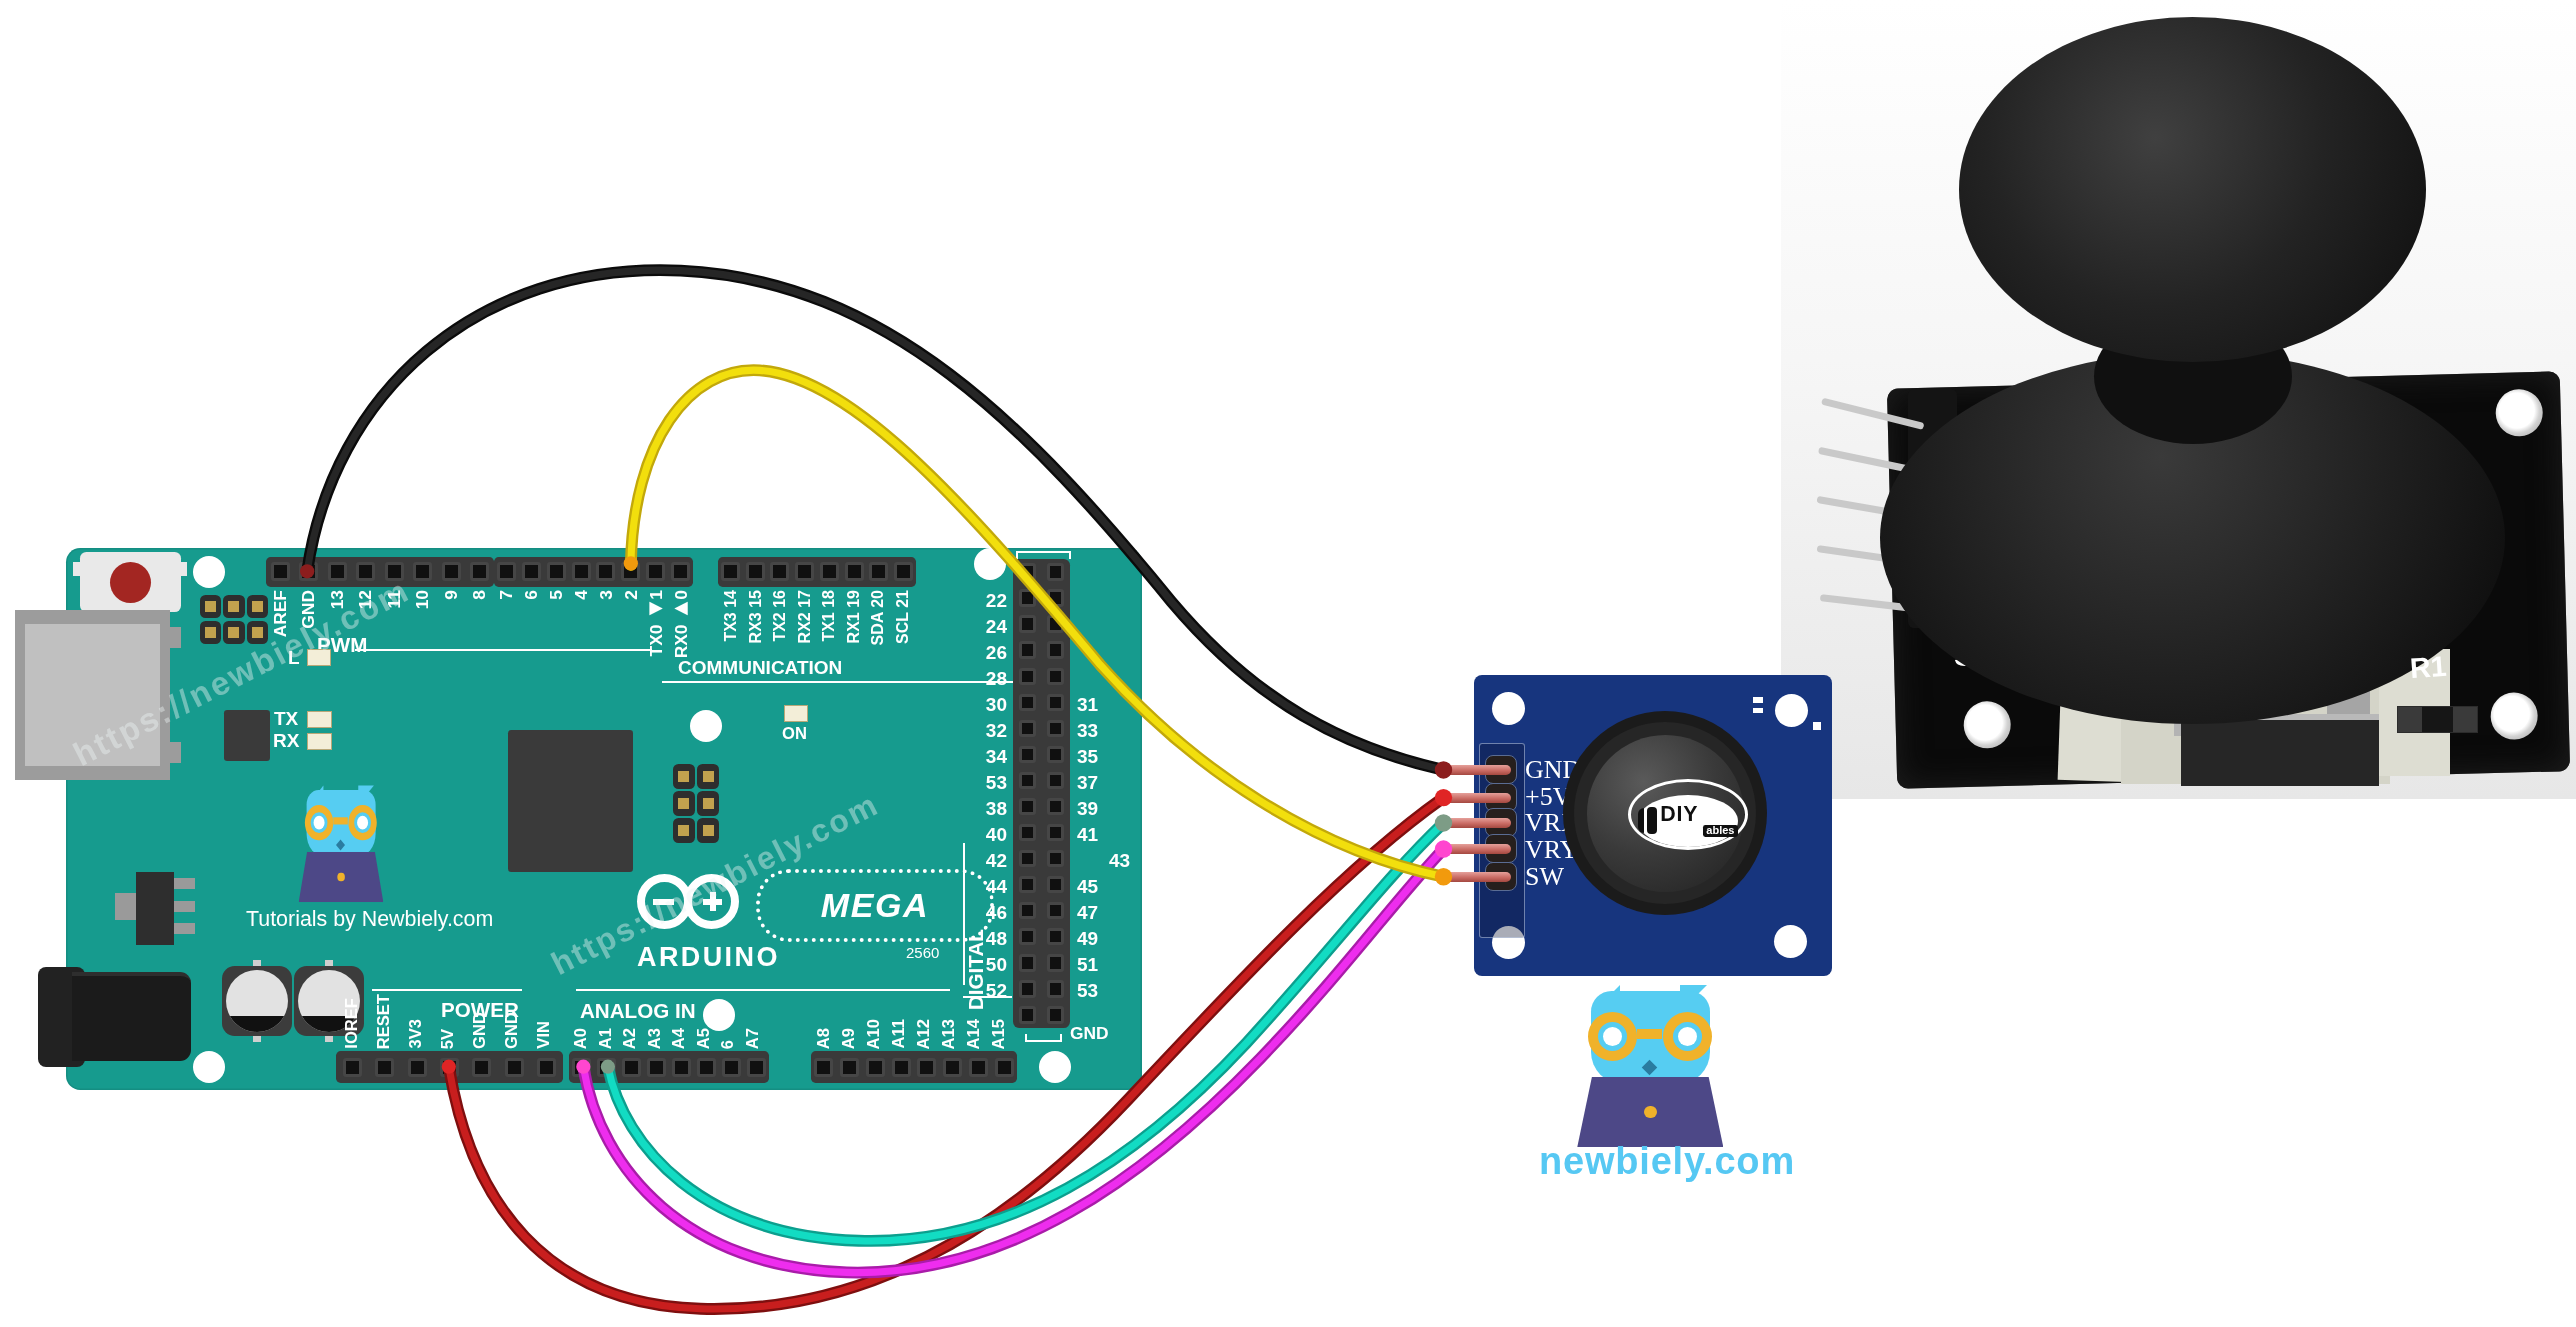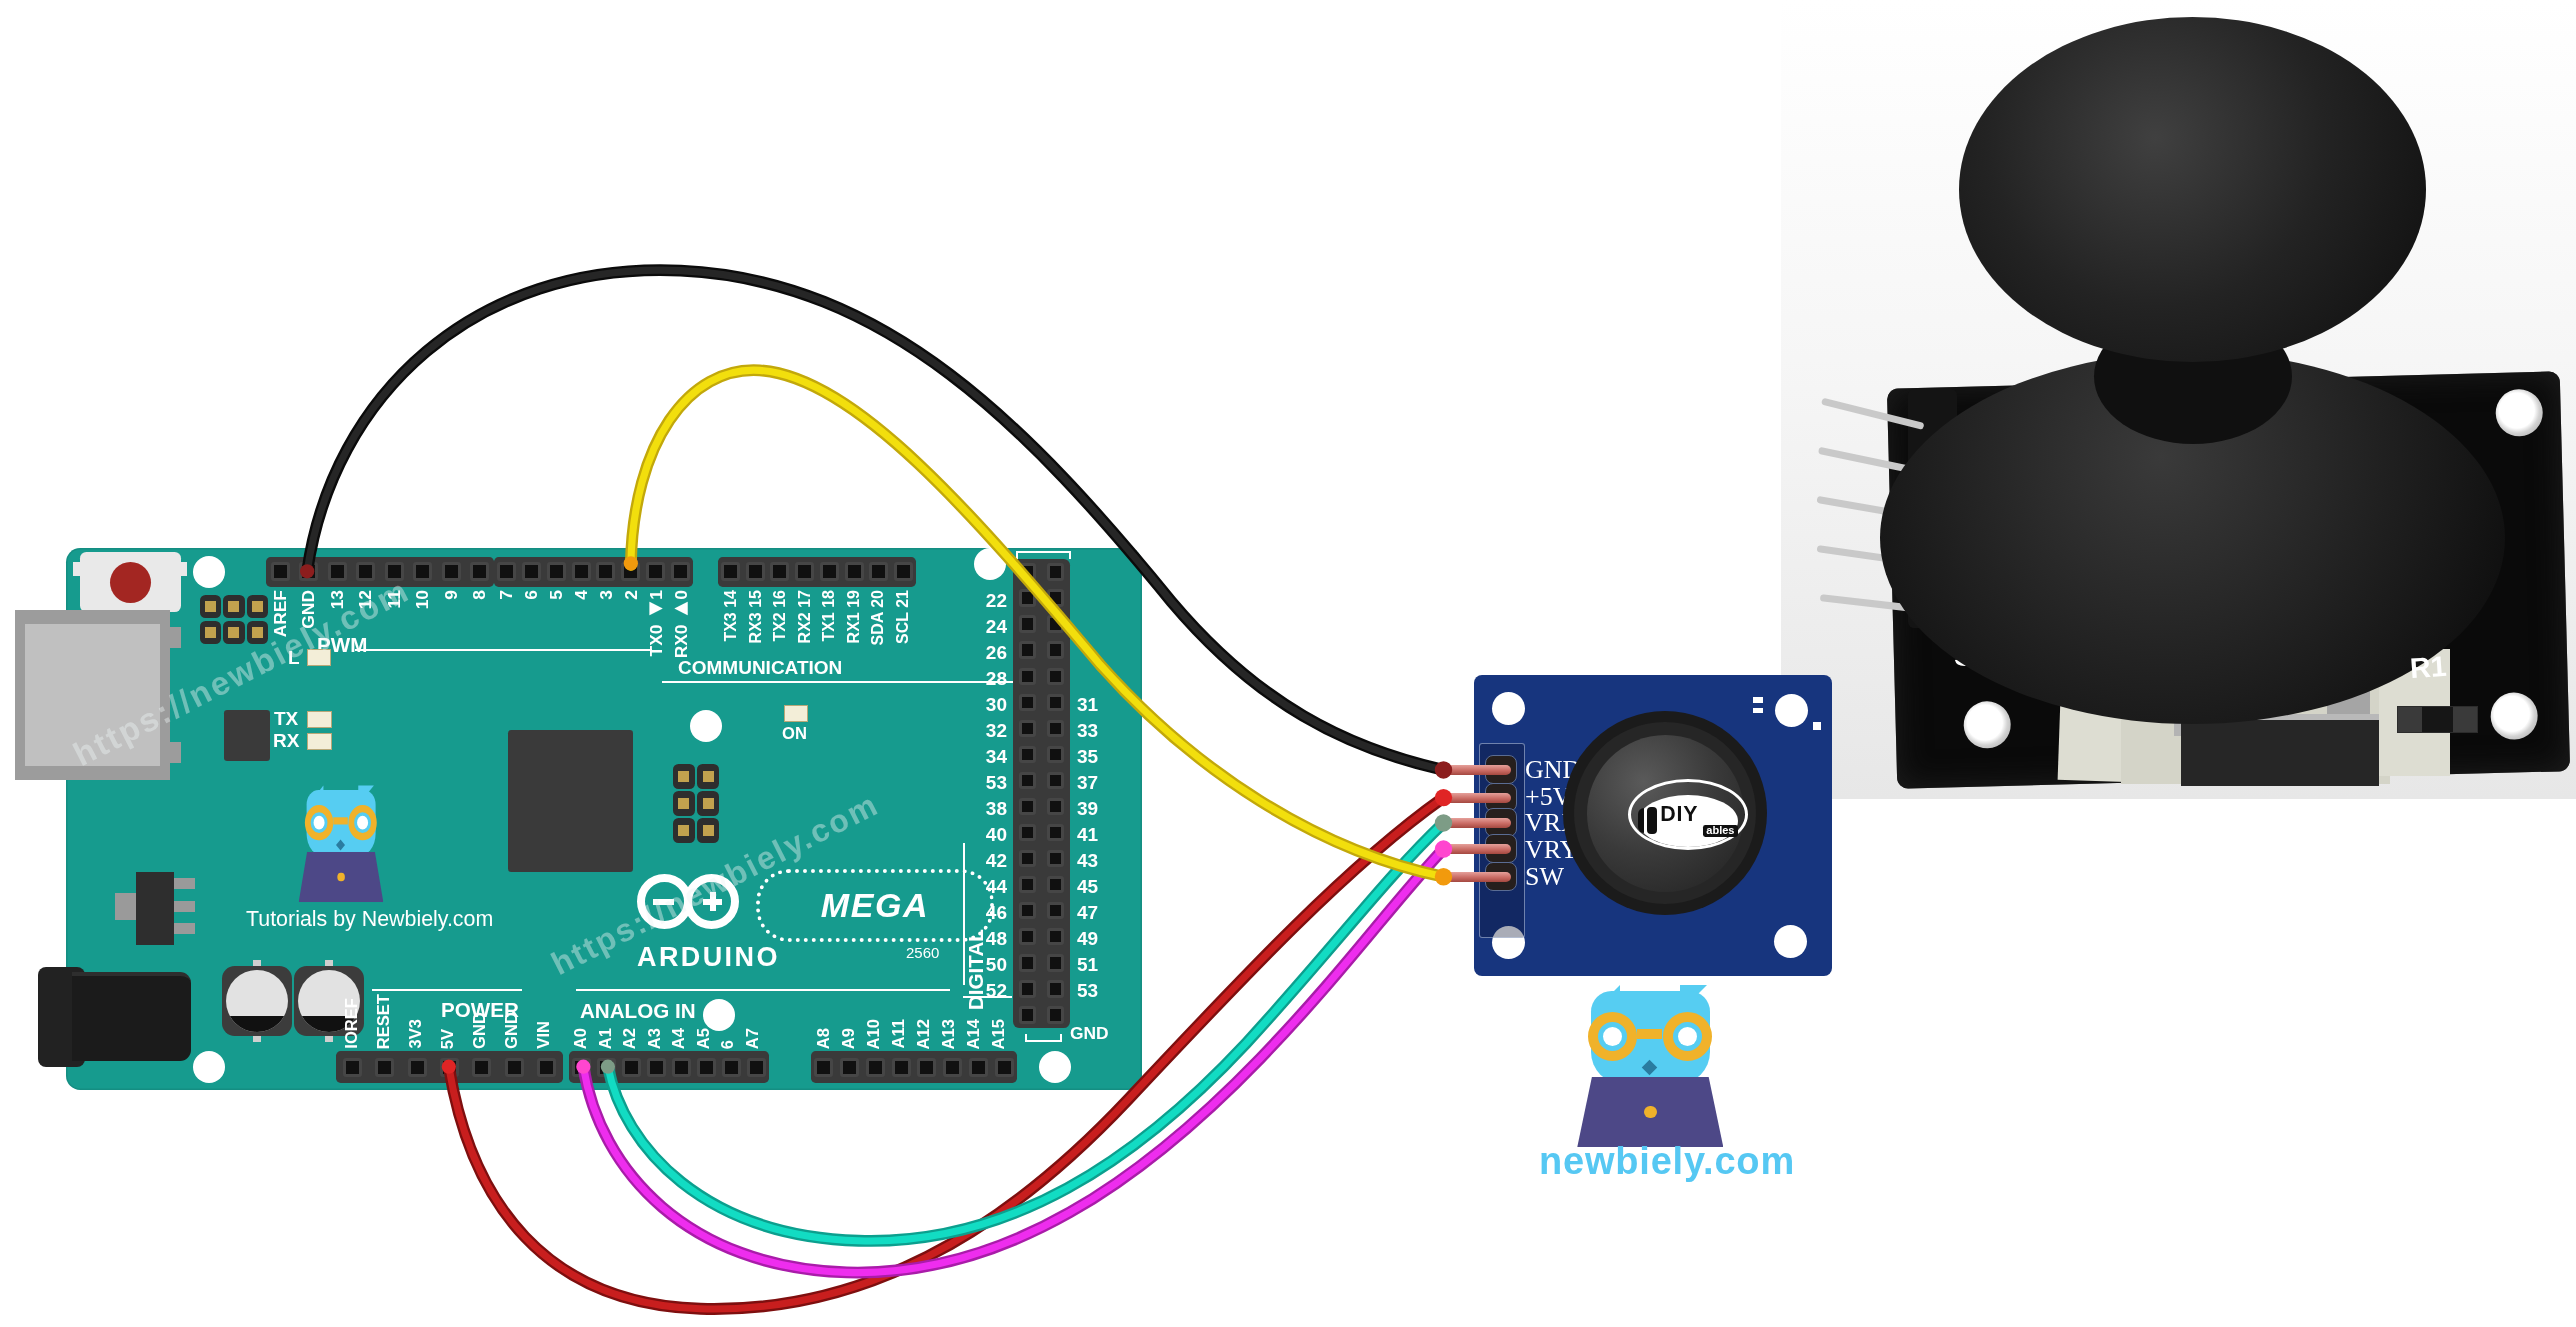--- a/index.html
+++ b/index.html
@@ -438,21 +438,21 @@
         </div>
         <div class="slot" style="height: 26px;">
           <span>37</span>
         </div>
         <div class="slot" style="height: 26px;">
           <span>39</span>
         </div>
         <div class="slot" style="height: 26px;">
           <span>41</span>
         </div>
-        <div class="slot" style="height: 26px;">
+        <div class="slot" style="height: 26px; margin-left: 32px;">
           <span>43</span>
         </div>
         <div class="slot" style="height: 26px;">
           <span>45</span>
         </div>
         <div class="slot" style="height: 26px;">
           <span>47</span>
         </div>
         <div class="slot" style="height: 26px;">
           <span>49</span>

